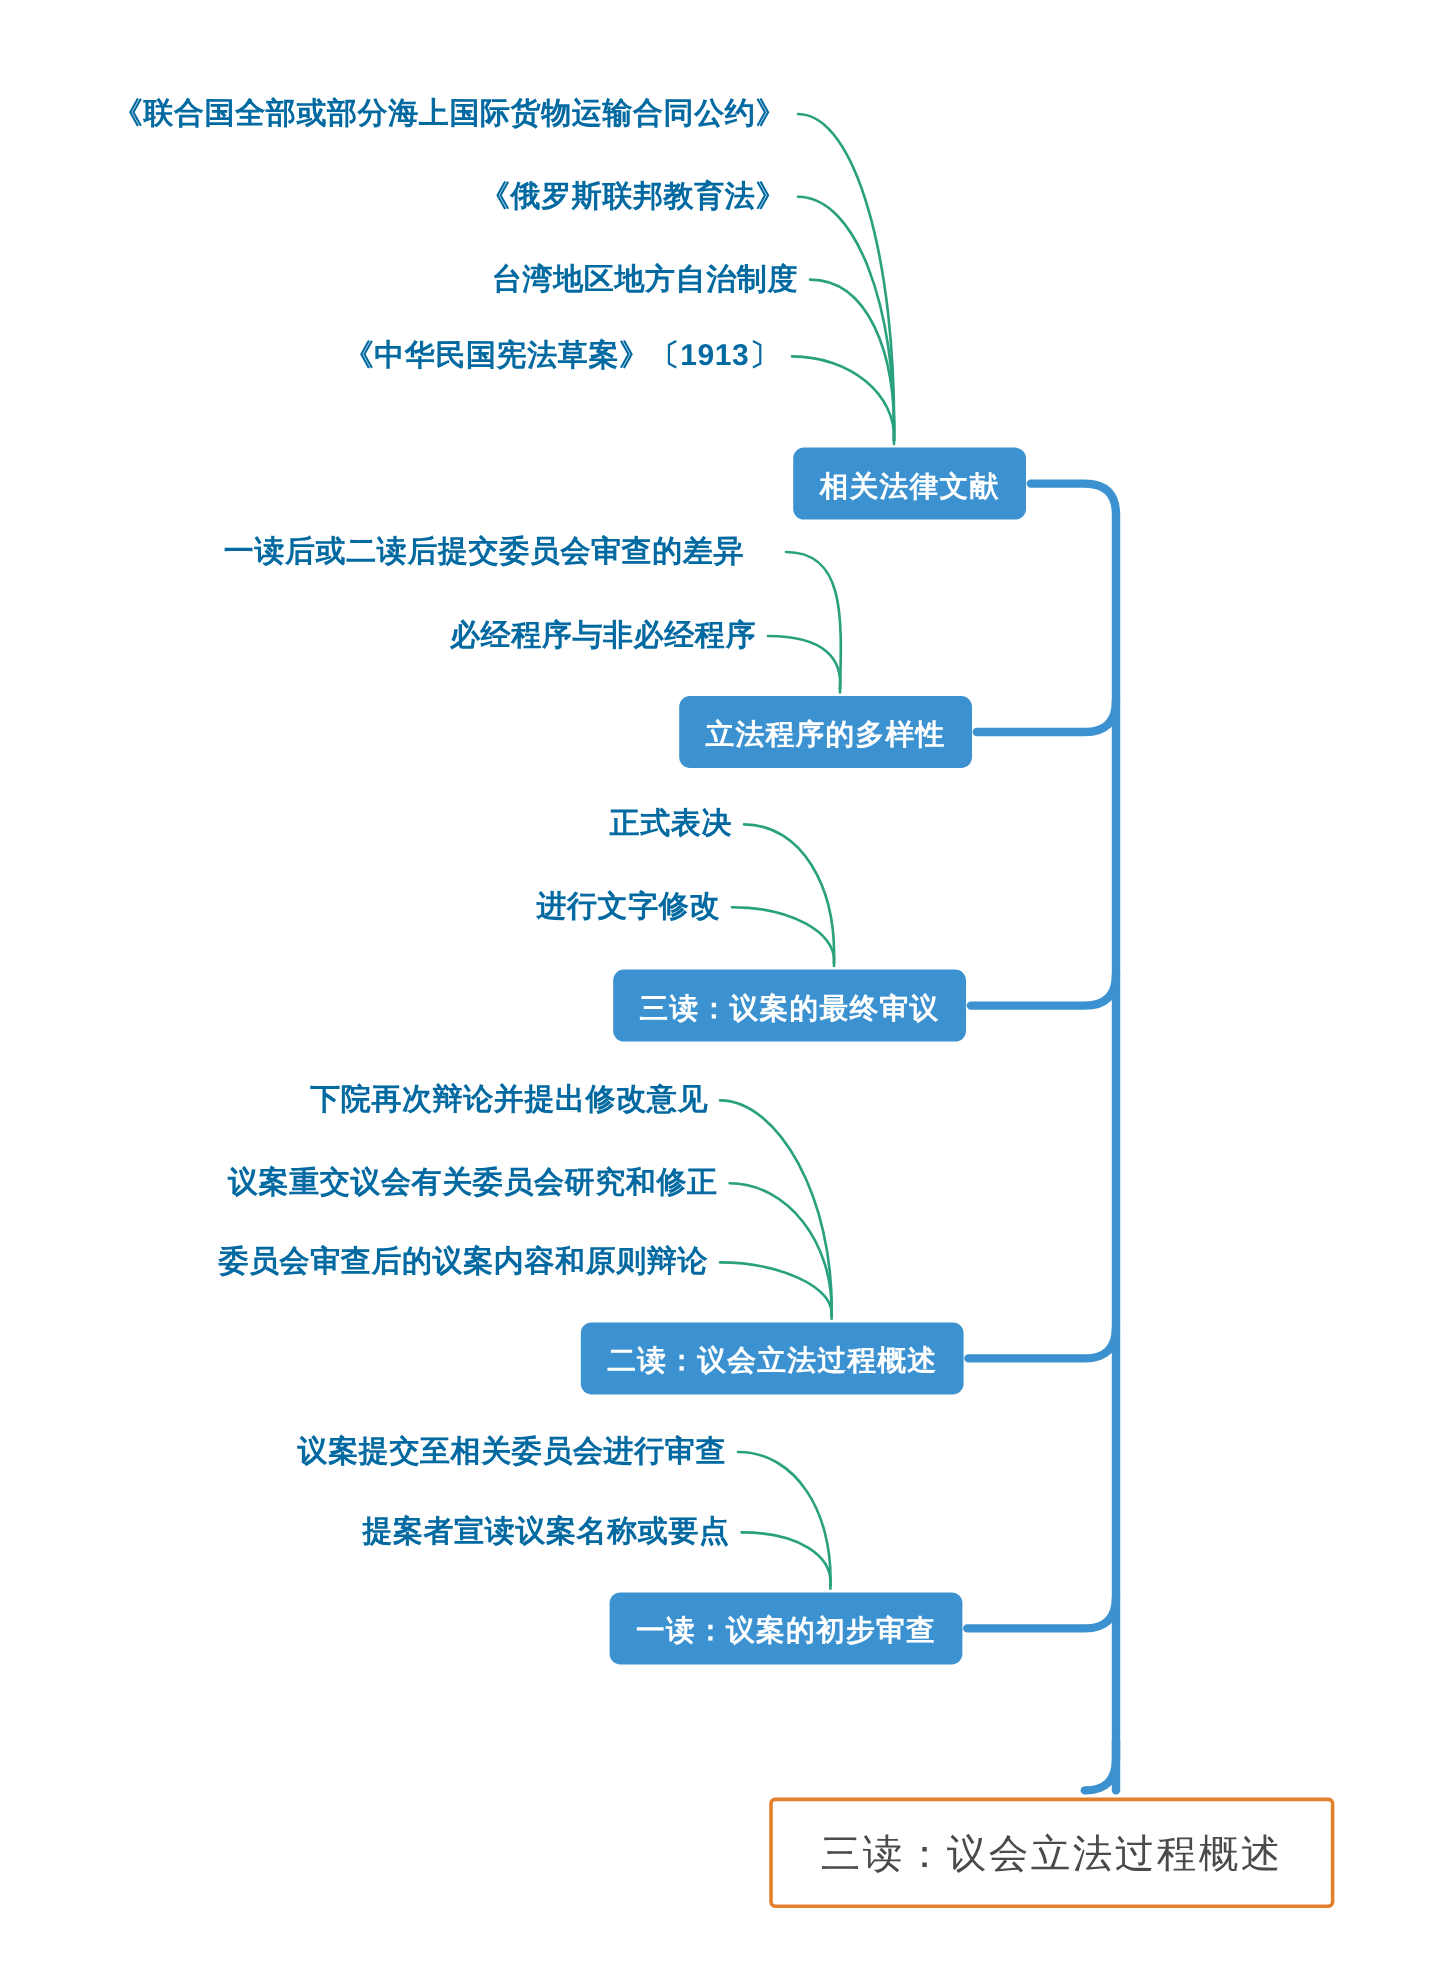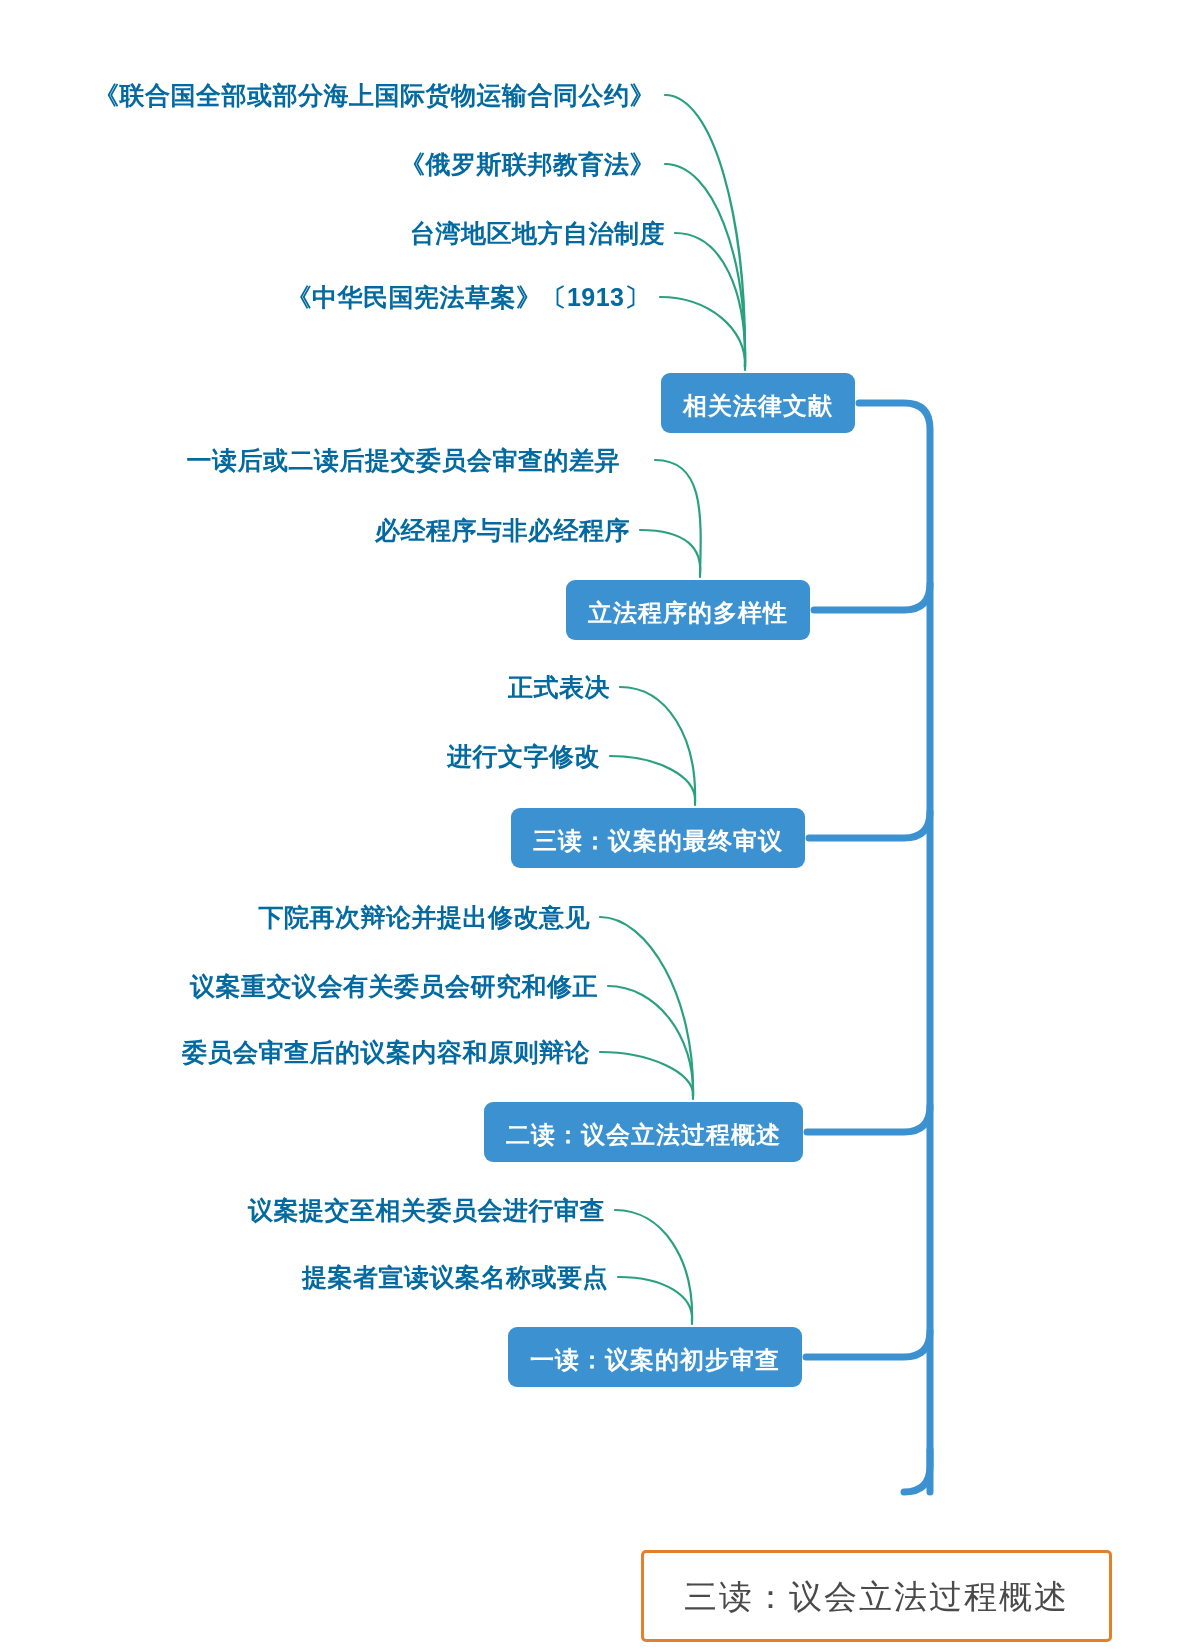--- a/index.html
+++ b/index.html
@@ -114,21 +114,21 @@
         <path d="M 608 986 C 656 986, 695 1035.5, 693 1096"></path>
         <path d="M 600 1052 C 648 1052, 695 1071.8, 693 1096"></path>
         <path d="M 693 1096 V 1099"></path>
         <path d="M 615 1210 C 663 1210, 694 1259.95, 692 1321"></path>
         <path d="M 618 1277 C 666 1277, 694 1296.8, 692 1321"></path>
         <path d="M 692 1321 V 1324"></path>
       </g>
   </svg>
 
   <div id="nodes-layer">
-      <div class="node root" style="top: 1596px; right: 88px;">三读：议会立法过程概述</div>
+      <div class="node root" style="top: 1544px; right: 88px;">三读：议会立法过程概述</div>
       <div class="node branch" style="top: 403px; right: 345px;">相关法律文献</div>
       <div class="node leaf" style="top: 95px; right: 545px;">《联合国全部或部分海上国际货物运输合同公约》</div>
       <div class="node leaf" style="top: 164px; right: 545px;">《俄罗斯联邦教育法》</div>
       <div class="node leaf" style="top: 233px; right: 535px;">台湾地区地方自治制度</div>
       <div class="node leaf" style="top: 297px; right: 550px;">《中华民国宪法草案》〔1913〕</div>
       <div class="node branch" style="top: 610px; right: 390px;">立法程序的多样性</div>
       <div class="node leaf" style="top: 460px; right: 580px;">一读后或二读后提交委员会审查的差异</div>
       <div class="node leaf" style="top: 530px; right: 570px;">必经程序与非必经程序</div>
       <div class="node branch" style="top: 838px; right: 395px;">三读：议案的最终审议</div>
       <div class="node leaf" style="top: 687px; right: 590px;">正式表决</div>

